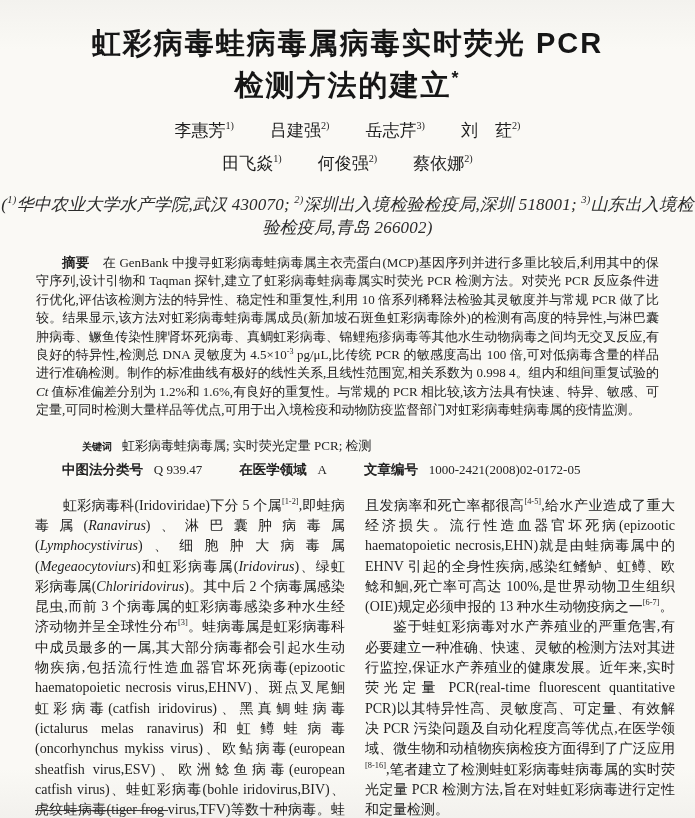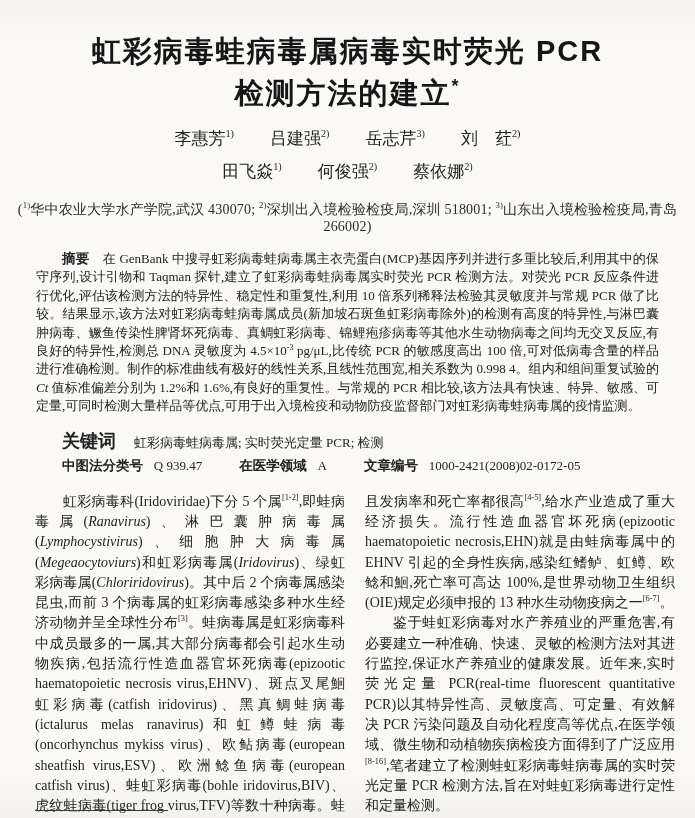--- a/index.html
+++ b/index.html
@@ -5,21 +5,21 @@
   html,body{margin:0;padding:0;background:#e9e8e4;}
   .page{
     position:relative;
     width:695px;height:818px;
     margin:0 auto;
     background:linear-gradient(180deg,#f3f2ee 0%,#faf9f5 6%,#faf9f5 94%,#f2f1ed 100%);
     color:#232323;
     font-family:"Liberation Serif","DejaVu Serif",serif;
     overflow:hidden;
     box-sizing:border-box;
-    padding-top:30px;
+    padding-top:22px;
   }
   sup{font-size:62%;line-height:0;vertical-align:super;}
   .it{font-style:italic;}
   .hei{font-family:"Liberation Sans","DejaVu Sans",sans-serif;font-weight:700;}
 
   .title{
     text-align:center;
     font-family:"Liberation Sans","DejaVu Sans",sans-serif;
     font-weight:700;
     font-size:29px;
@@ -31,40 +31,41 @@
   .authors-row{
     display:flex;justify-content:center;align-items:baseline;
     gap:36px;
     font-size:17px;line-height:33px;
     color:#1e1e1e;
   }
   .authors-block{margin-top:8px;}
   .author sup{font-size:60%;}
   .affiliation{
     text-align:center;
-    font-size:14px;
+    font-size:17px;
     color:#2b2b2b;
     margin-top:13px;
     letter-spacing:0.2px;
+    font-style:italic;
   }
   .abstract{
     margin:15px 36px 16px 36px;
     font-size:13px;
     line-height:18.4px;
     text-align:justify;
     text-indent:2em;
   }
   .abstract .abs-label{margin-right:1em;font-size:13.5px;}
   .kw-row{
     margin:3px 36px 0 36px;
     font-size:13px;
     line-height:19px;
     text-indent:2em;
   }
-  .kw-row .hei{font-size:18px;margin-right:1em;}
+  .kw-row .hei{font-size:10px;margin-right:1em;margin-left:20px;}
   .meta-row{
     margin:4px 36px 0 36px;
     font-size:13px;
     line-height:19px;
     text-indent:2em;
   }
   .meta-row .hei{font-size:13.5px;margin-right:0.8em;}
   .meta-row .meta-val{margin-right:2.6em;}
   .columns{
     display:flex;

